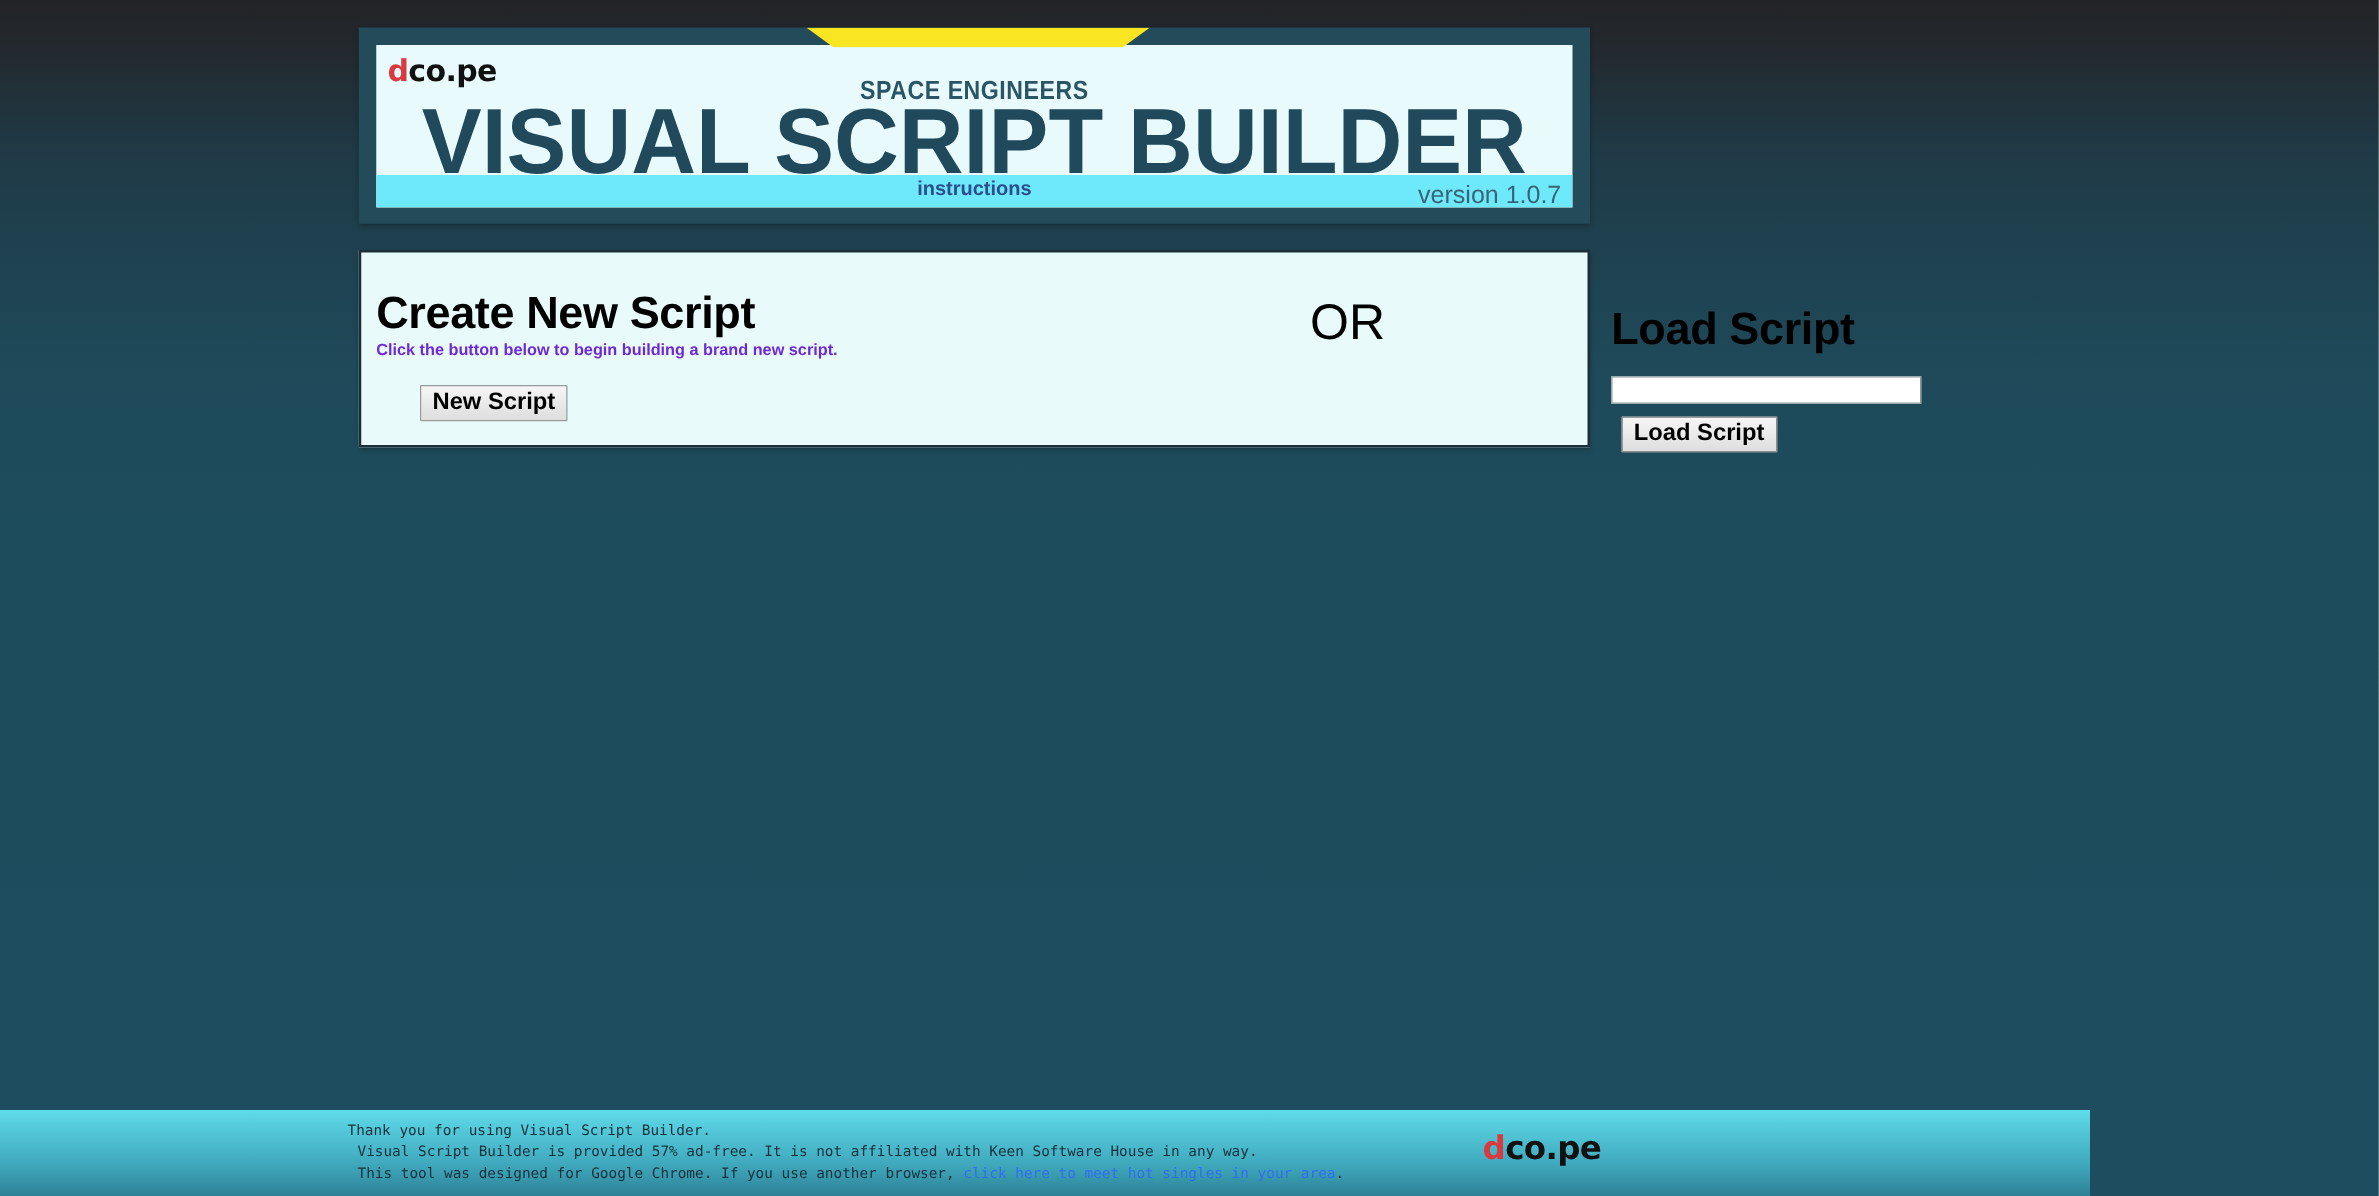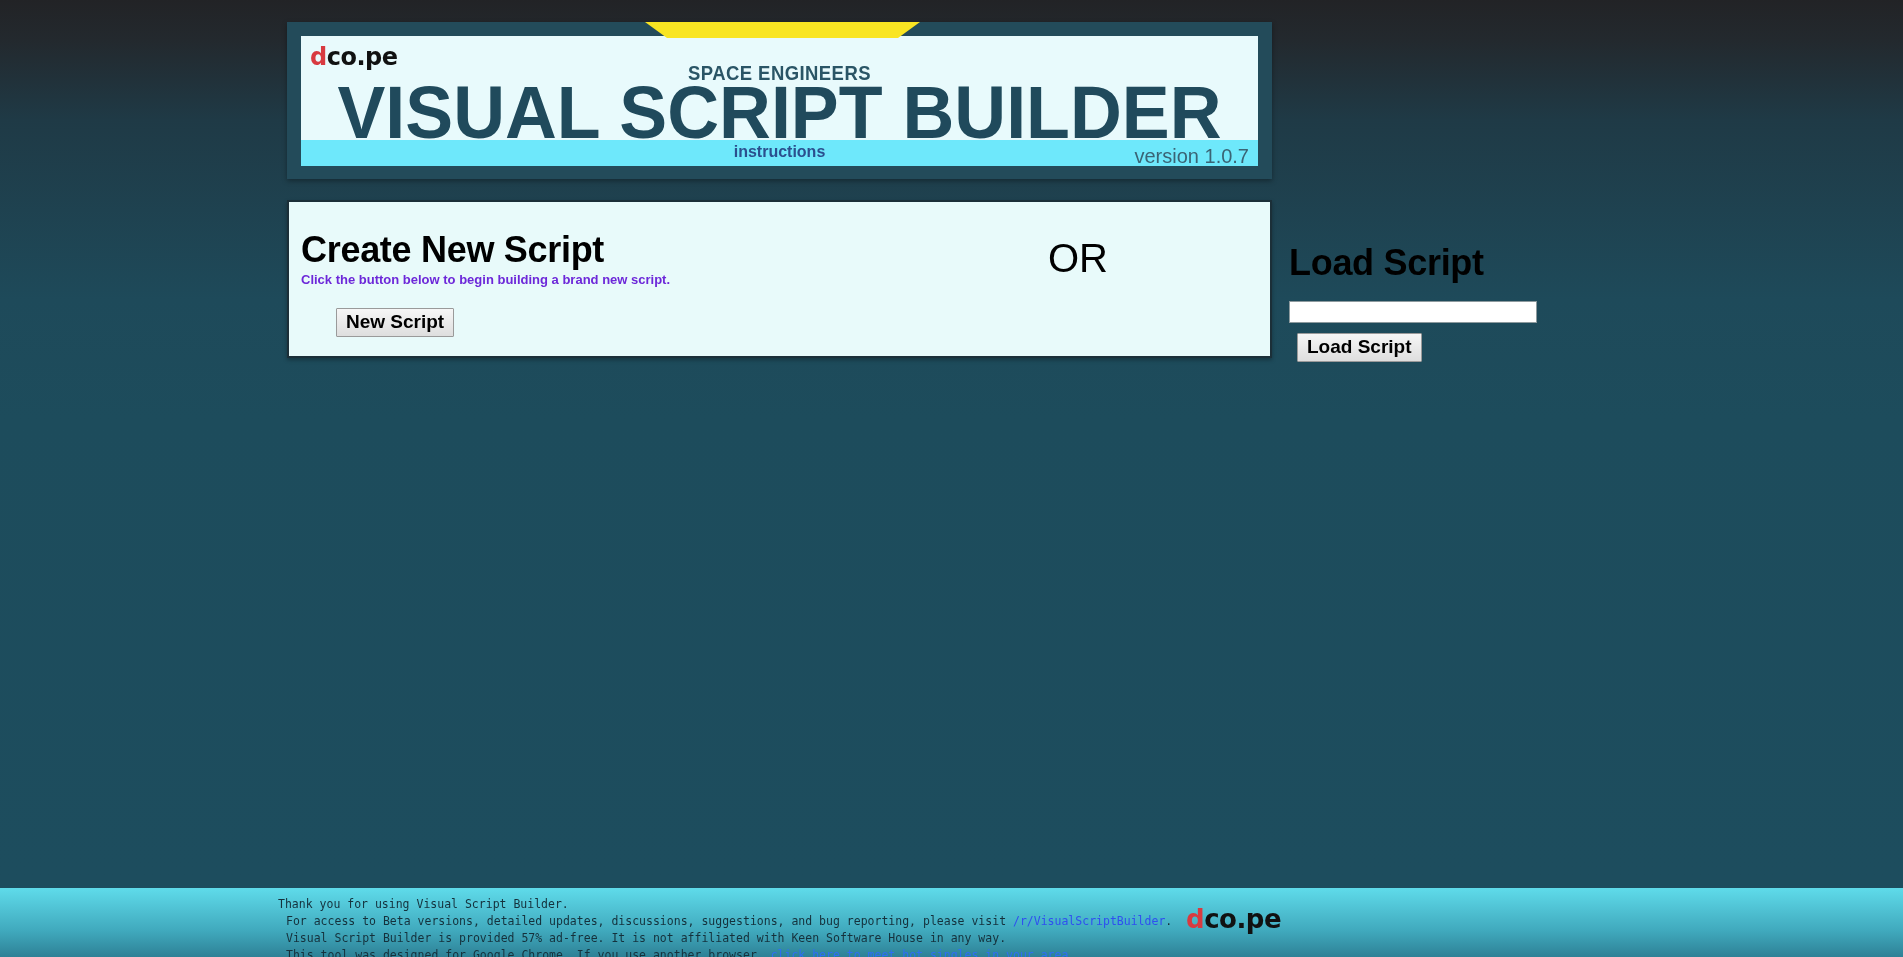--- a/index.html
+++ b/index.html
@@ -197,21 +197,21 @@
     position: absolute;
     left: 8px;
     top: 106px;
   }
 
   
   #footer {
     position: absolute;
     left: 0;
     bottom: 0;
-    width: 1903px;
+    width: 1672px;
     height: 69px;
     background: linear-gradient(to bottom, #5fdbea 0%, #40a9bd 62%, #2e8196 100%);
   }
   #footer-text {
     position: absolute;
     left: 278px;
     top: 8px;
     font-family: "DejaVu Sans Mono", monospace;
     font-size: 11.5px;
     color: #15313c;
@@ -272,18 +272,17 @@
     <div class="section-title">Load Script</div>
     <input id="load-line-input" type="text" placeholder="" style="">
     <button class="app-button" id="load-script-button">Load Script</button>
   </div>
 
 </div>
 
 <div id="footer">
   <div id="footer-text">
     <div class="line-head">Thank you for using Visual Script Builder.</div>
-    <div class="line"><span>For access to Beta versions, detailed updates, discussions, suggestions, and bug reporting, please visit </span><a href="#">/r/VisualScriptBuilder</a><span>.</span></div>
     <div class="line">Visual Script Builder is provided 57% ad-free. It is not affiliated with Keen Software House in any way.</div>
     <div class="line"><span>This tool was designed for Google Chrome. If you use another browser, </span><a class="chrome-link" href="#">click here to meet hot singles in your area</a><span>.</span></div>
   </div>
   <div id="logo-footer"><span class="d-red">d</span><span>co.pe</span></div>
 </div>
 
 </body></html>

